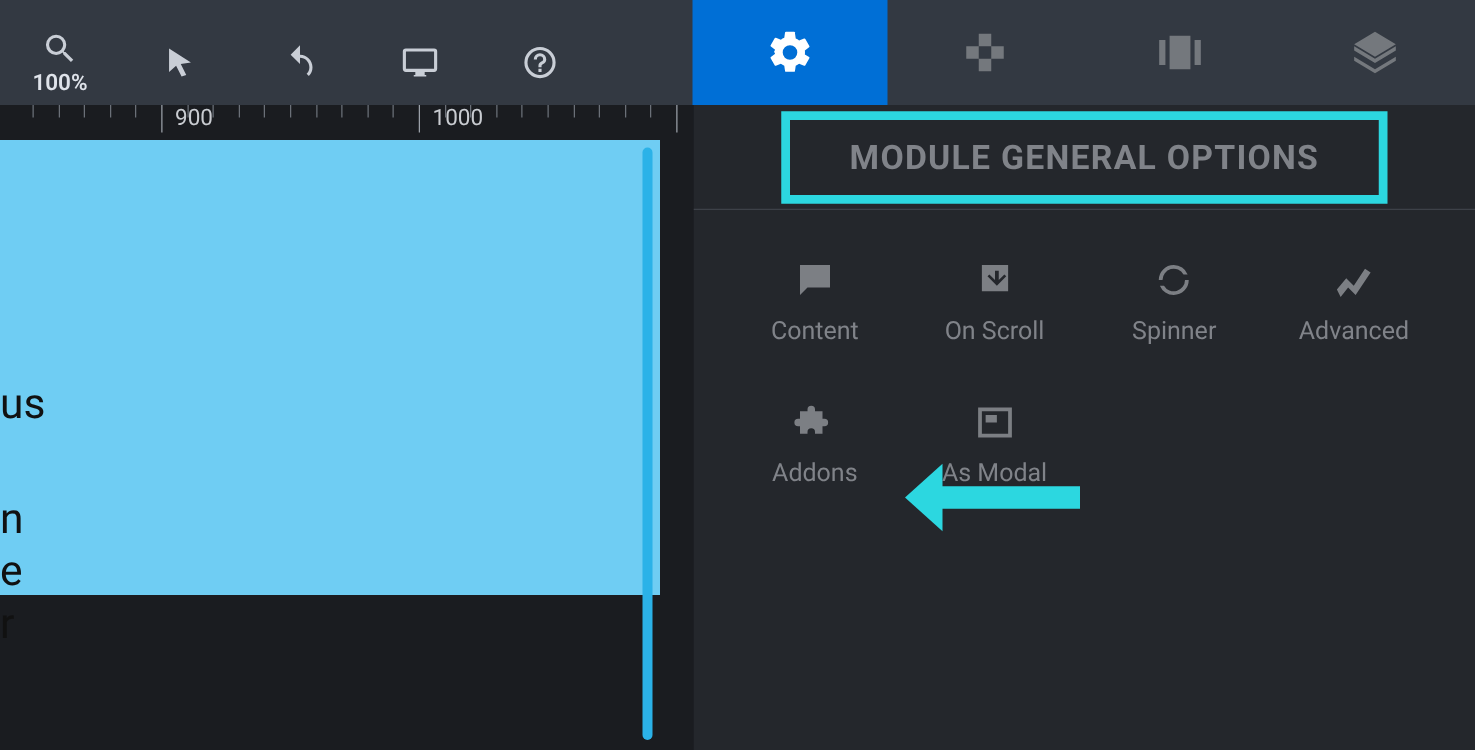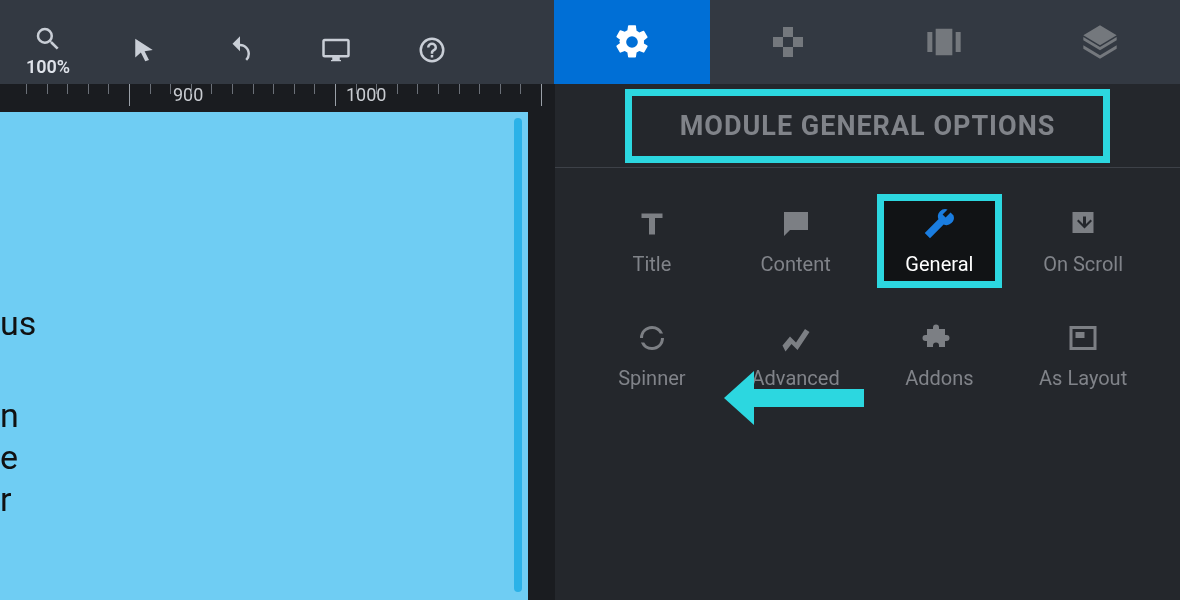--- a/index.html
+++ b/index.html
@@ -17,21 +17,21 @@
   .toolbar .tab.active { background: #006fd6; }
   .toolbar .tab.active svg { fill: #ffffff; }
 
   
   .ruler { position: absolute; top: 84px; left: 0; height: 28px; width: 555px; background: #1a1c20; }
   .ruler .tick { position: absolute; top: 0; width: 1px; height: 10px; background: #6b7078; }
   .ruler .tick.major { height: 22px; background: #9aa0a8; }
   .ruler .label { position: absolute; top: 0; font-size: 18px; color: #c9ccd1; transform: translateX(6px); }
 
   
-  .canvas { position: absolute; top: 112px; left: 0; width: 528px; height: 488px; background: #6fcdf3; }
+  .canvas { position: absolute; top: 112px; left: 0; width: 528px; height: 364px; background: #6fcdf3; }
   .canvas .scroll-indicator { position: absolute; top: 6px; right: 6px; width: 8px; height: 474px; background: #2bb2e8; border-radius: 4px; }
   .canvas .text-stub { position: absolute; left: 0; color: #111; font-size: 34px; line-height: 1.25; }
   .canvas .t1 { top: 190px; }
   .canvas .t2 { top: 282px; }
   .canvas .t3 { top: 324px; }
   .canvas .t4 { top: 366px; }
 
   
   .panel { position: absolute; top: 84px; left: 555px; right: 0; bottom: 0; background: #24272c; }
   .panel-header-wrap { height: 84px; display: flex; align-items: center; justify-content: center; border-bottom: 1px solid #3d4148; }
@@ -101,21 +101,21 @@
     </div>
     <div class="tab">
       <svg viewBox="0 0 24 24">
           <path d="M12 2L2 8l10 6 10-6-10-6zm0 13L2 9v2l10 6 10-6V9l-10 6zm0 5L2 14v2l10 6 10-6v-2l-10 6z"></path>
         </svg>
     </div>
   </div>
 
   <div class="ruler">
     <div class="tick major" style="left:129px;"></div>
-    <div class="label" style="left:134px;margin-left:33px;">900</div>
+    <div class="label" style="left:134px;">900</div>
     <div class="tick major" style="left:335px;"></div>
     <div class="label" style="left:340px;">1000</div>
     <div class="tick major" style="left:541px;"></div>
 
   <div class="tick" style="left: 26px;"></div>
       <div class="tick" style="left: 46.6px;"></div>
       <div class="tick" style="left: 67.2px;"></div>
       <div class="tick" style="left: 87.8px;"></div>
       <div class="tick" style="left: 108.4px;"></div>
       <div class="tick" style="left: 149.6px;"></div>
@@ -147,42 +147,30 @@
   </div>
 
   <div class="panel">
     <div class="panel-header-wrap">
       <div class="panel-header">
         <div class="panel-header-text">MODULE GENERAL OPTIONS</div>
       </div>
     </div>
     <div class="panel-grid">
 
-      <div class="opt">
-        <svg viewBox="0 0 24 24">
-            <path d="M5 5h14v3h-5v11h-4V8H5z"></path>
-          </svg>
-        <span class="opt-label">Title</span>
-      </div>
 
 
       <div class="opt">
         <svg viewBox="0 0 24 24">
             <path d="M4 4h16v12H8l-4 4zM7 8h10v2H7zm0 3h7v2H7z"></path>
           </svg>
         <span class="opt-label">Content</span>
       </div>
 
 
-      <div class="opt selected">
-        <svg viewBox="0 0 24 24">
-            <path d="M21.7 6.3a5 5 0 0 1-6.6 6.1L6 21.5 2.5 18l9.1-9.1a5 5 0 0 1 6.1-6.6l-3.3 3.3 2 2 3.3-3.3z"></path>
-          </svg>
-        <span class="opt-label">General</span>
-      </div>
 
       <div class="opt">
         <svg viewBox="0 0 24 24">
             <path d="M5 4h14v14H5zm7 3v5l-3-3-1 1 5 5 5-5-1-1-3 3V7z"></path>
           </svg>
         <span class="opt-label">On Scroll</span>
       </div>
 
       <div class="opt">
         <svg viewBox="0 0 24 24">
@@ -203,21 +191,21 @@
             <path d="M10 3a2 2 0 0 1 2 2v1h4v4h1a2 2 0 1 1 0 4h-1v4h-4v-1a2 2 0 1 0-4 0v1H4v-4H3a2 2 0 1 1 0-4h1V6h4V5a2 2 0 0 1 2-2z"></path>
           </svg>
         <span class="opt-label">Addons</span>
       </div>
 
 
       <div class="opt">
         <svg viewBox="0 0 24 24">
             <path d="M3 4h18v16H3zm2 2v12h14V6zm2 2h6v4H7z"></path>
           </svg>
-        <span class="opt-label">As Layout</span>
+        <span class="opt-label">As Modal</span>
       </div>
 
 
     </div>
   </div>
 
   <div class="annot-arrow">
     <div class="shaft"></div>
     <div class="head"></div>
   </div>

